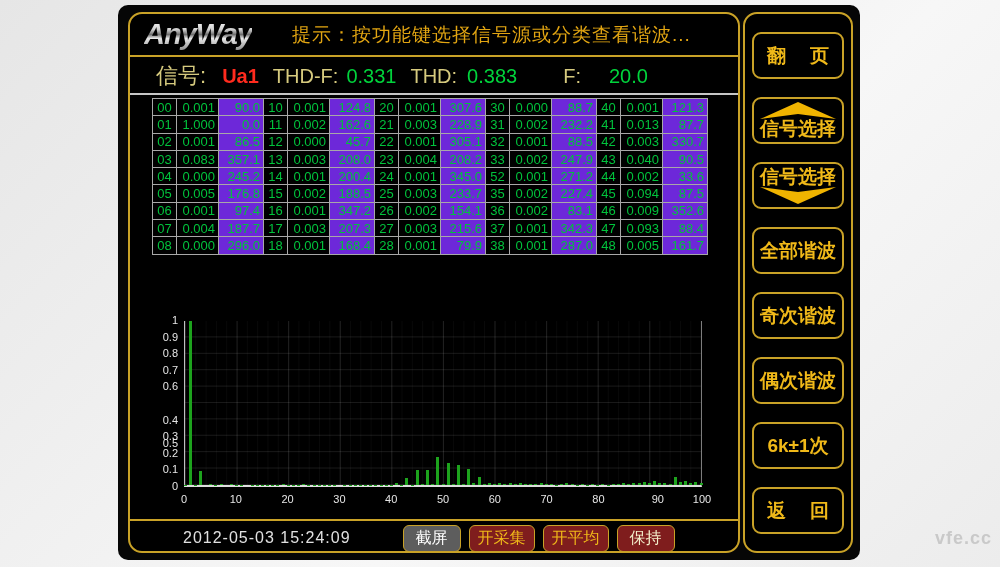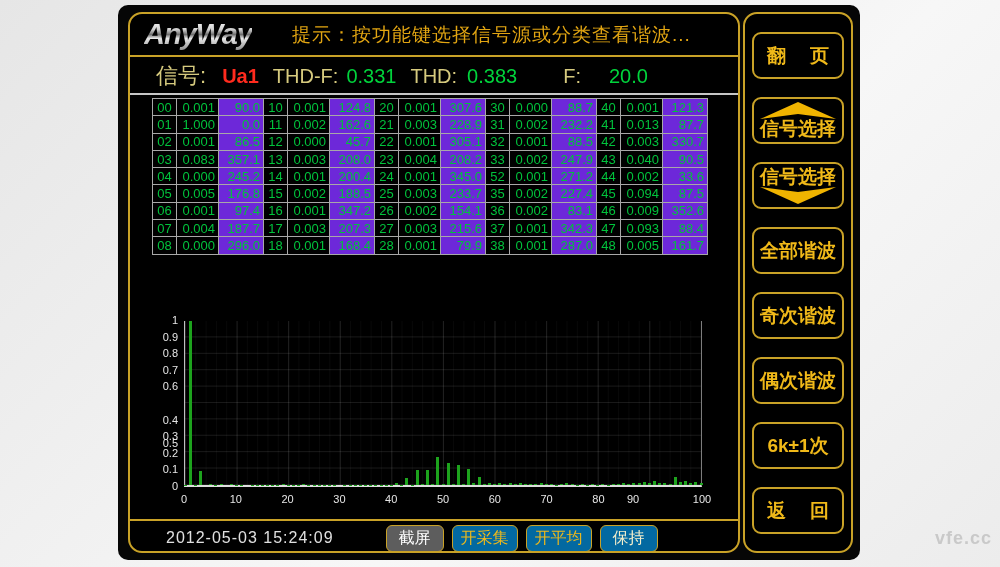--- a/index.html
+++ b/index.html
@@ -57,25 +57,25 @@
       linear-gradient(to top,   rgba(255,255,255,0.10) 1px, transparent 1px),
       linear-gradient(to right, rgba(255,255,255,0.035) 1px, transparent 1px);
     background-size: 10% 100%, 100% 10%, 2% 100%;
   }
   .bar { position:absolute; bottom:0; width:3px; background:#1da31d; }
   .ylab { position:absolute; width:46px; text-align:right; color:#e6e6e6; font-size:11px; }
   .xlab { position:absolute; width:34px; text-align:center; color:#e6e6e6; font-size:11px; top:479px; }
   
   .bbar { position:absolute; left:0; top:505px; width:100%; height:36px;
           border-top:2px solid #c9a227; display:flex; align-items:center; }
-  .tstamp { color:#e0e0e0; font-size:16px; margin-left:36px; letter-spacing:1px; }
+  .tstamp { color:#e0e0e0; font-size:16px; margin-left:53px; letter-spacing:1px; }
   .bbtns { display:flex; gap:8px; margin-left:52px; }
   .bbtn { min-width:58px; height:27px; border:1px solid #c9a227; border-radius:6px;
           display:flex; align-items:center; justify-content:center;
-          font-size:16px; padding:0 8px; background:#0369a1; cursor:pointer; }
+          font-size:16px; padding:0 8px; background:#7f1d1d; cursor:pointer; }
   .bbtn.gray { background:#5d5d5d; color:#ffffff; }
   .bbtn.gold { color:#f0b919; }
   .bbtn.pale { color:#f3eecb; }
   
   .side-frame {
     position:absolute; left:625px; top:7px; width:110px; height:541px;
     border:2px solid #c9a227; border-radius:14px; background:#000;
     display:flex; flex-direction:column; align-items:center; padding-top:18px; gap:18px;
   }
   .sbtn { width:92px; height:47px; border:2px solid #c9a227; border-radius:9px;
@@ -387,21 +387,21 @@
       <div id="xlabels">
           <div class="xlab" style="left: 37px;">0</div>
           <div class="xlab" style="left: 88.8px;">10</div>
           <div class="xlab" style="left: 140.6px;">20</div>
           <div class="xlab" style="left: 192.4px;">30</div>
           <div class="xlab" style="left: 244.2px;">40</div>
           <div class="xlab" style="left: 296px;">50</div>
           <div class="xlab" style="left: 347.8px;">60</div>
           <div class="xlab" style="left: 399.6px;">70</div>
           <div class="xlab" style="left: 451.4px;">80</div>
-          <div class="xlab" style="left: 486px;">90</div>
+          <div class="xlab" style="left: 500px; text-align: right;">90</div>
           <div class="xlab" style="left: 555px;">100</div>
         </div>
 
       <div class="bbar">
         <span class="tstamp">2012-05-03 15:24:09</span>
         <div class="bbtns" id="bbtns">
             <div class="bbtn gray">截屏</div>
             <div class="bbtn gold">开采集</div>
             <div class="bbtn gold">开平均</div>
             <div class="bbtn pale">保持</div>

